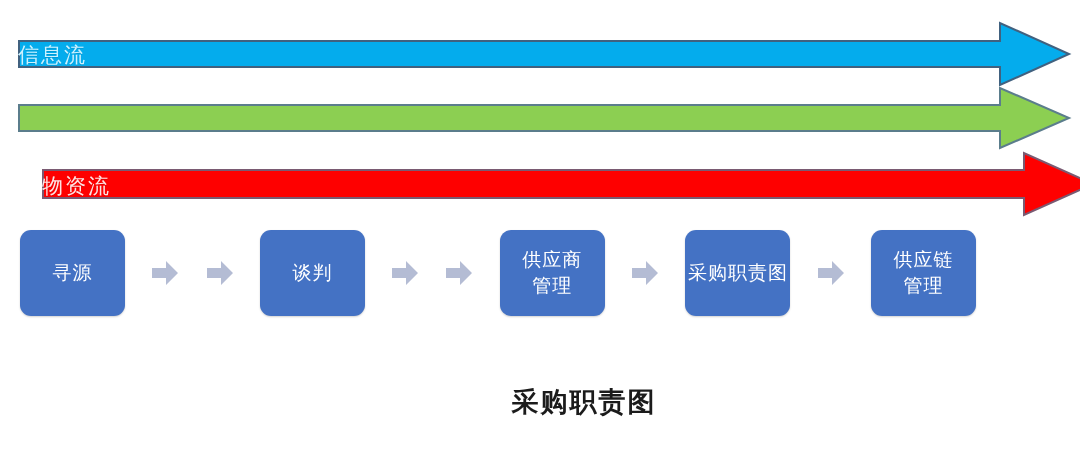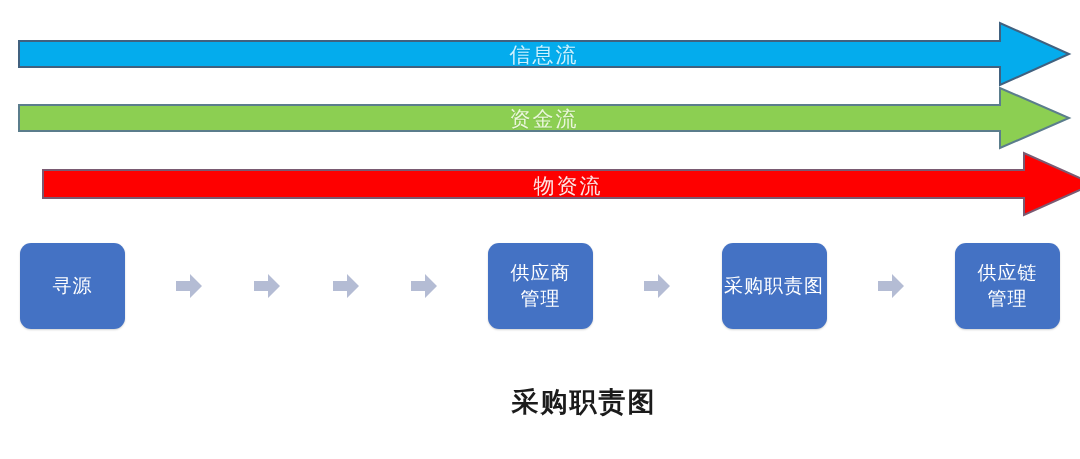--- a/index.html
+++ b/index.html
@@ -31,21 +31,20 @@
   .flow-arrow svg {
     display: block;
     width: 100%;
     height: 100%;
     overflow: visible;
   }
   .flow-label {
     position: absolute;
     left: 0;
     width: 1052px;
-    text-align: center;
     font-size: 21px;
     line-height: 1;
     letter-spacing: 2px;
     font-weight: 400;
     pointer-events: none;
     white-space: nowrap;
   }
 
   #flow-arrow-information { top: 22px; height: 64px; }
   #flow-arrow-information .flow-label {
@@ -65,22 +64,22 @@
   #flow-arrow-material .flow-label {
     top: 23px;
     color: #ffe3e3;
     text-shadow: 0 1px 0 rgba(0,0,0,.12);
   }
 
   
   #process-chain {
     position: absolute;
     left: 20px;
-    top: 241px;
-    width: 1040px;
+    top: 228px;
+    width: 956px;
     height: 90px;
     display: flex;
     align-items: center;
     justify-content: space-between;
   }
   .process-step {
     flex: 0 0 auto;
     width: 105px;
     height: 86px;
     background: #4472C4;
@@ -131,21 +130,20 @@
     <svg viewBox="0 0 1052 64" preserveAspectRatio="none">
       <polygon points="1,19 982,19 982,1 1051,32 982,63 982,45 1,45" fill="#04ACED" stroke="#41617F" stroke-width="2" stroke-linejoin="miter"></polygon>
     </svg>
     <div class="flow-label">信息流</div>
   </div>
 
   <div class="flow-arrow" id="flow-arrow-capital">
     <svg viewBox="0 0 1052 62" preserveAspectRatio="none">
       <polygon points="1,18 982,18 982,1 1051,31 982,61 982,44 1,44" fill="#8CCF52" stroke="#5B7D8C" stroke-width="2" stroke-linejoin="miter"></polygon>
     </svg>
-    <div class="flow-label">资金流</div>
   </div>
 
   <div class="flow-arrow" id="flow-arrow-material">
     <svg viewBox="0 0 1052 64" preserveAspectRatio="none">
       <polygon points="1,18 982,18 982,1 1051,32 982,63 982,46 1,46" fill="#FE0000" stroke="#7A5A72" stroke-width="2" stroke-linejoin="miter"></polygon>
     </svg>
     <div class="flow-label">物资流</div>
   </div>
 
   <div id="process-chain">
@@ -160,20 +158,23 @@
       </svg>
     </div>
 
 
     <div class="step-connector">
       <svg width="26" height="24" viewBox="0 0 26 24">
         <polygon points="0,7 14,7 14,0 26,12 14,24 14,17 0,17" fill="#B4BCD4"></polygon>
       </svg>
     </div>
 
+    <div class="process-step">
+      <span class="process-step-label">谈判</span>
+    </div>
 
     <div class="step-connector">
       <svg width="26" height="24" viewBox="0 0 26 24">
         <polygon points="0,7 14,7 14,0 26,12 14,24 14,17 0,17" fill="#B4BCD4"></polygon>
       </svg>
     </div>
 
 
     <div class="step-connector">
       <svg width="26" height="24" viewBox="0 0 26 24">

